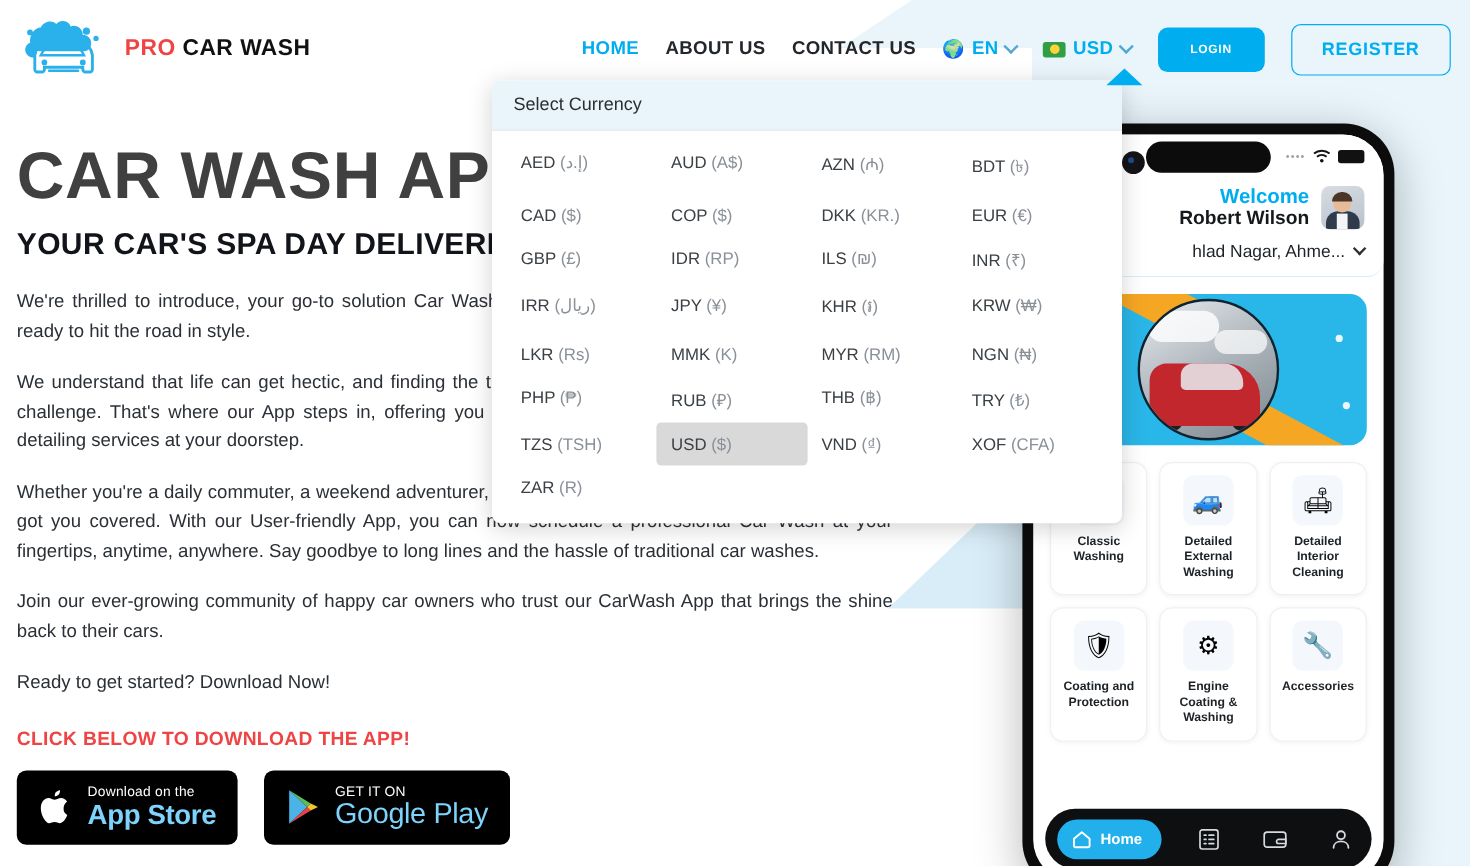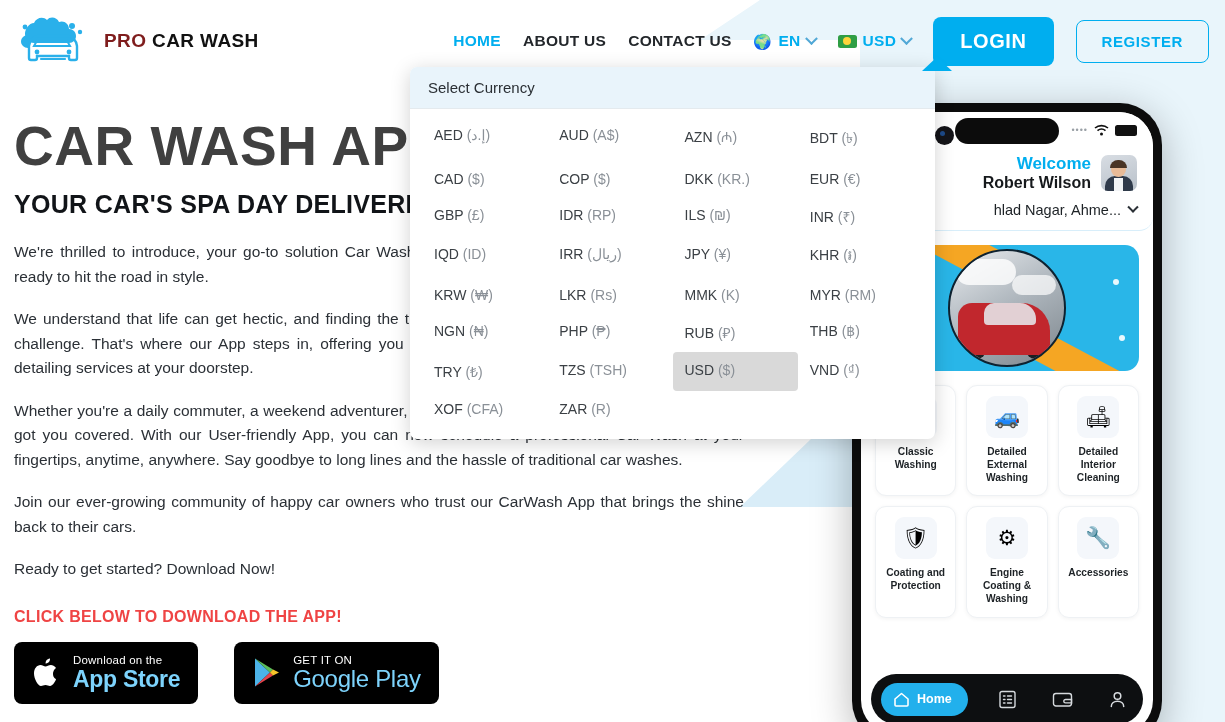--- a/index.html
+++ b/index.html
@@ -21,21 +21,21 @@
   }
 
   
   .header {
     position: absolute; top: 0; left: 0; width: 1225px; height: 82px;
     z-index: 40; display: flex; align-items: center;
   }
   .logo-wrap { display: flex; align-items: center; gap: 12px; margin-left: 14px; }
   .logo-mark { width: 78px; height: 52px; flex: none; }
   .logo-text { font-size: 19px; font-weight: bold; letter-spacing: .4px; white-space: nowrap; }
-  .logo-pro { color: #7f1d1d; }
+  .logo-pro { color: #ef4444; }
   .logo-cw { color: #111111; }
 
   .nav { margin-left: auto; display: flex; align-items: center; gap: 22px; padding-right: 16px; }
   .nav-link {
     font-size: 15.5px; font-weight: bold; letter-spacing: .3px;
     color: #23272b; text-decoration: none; cursor: pointer; white-space: nowrap;
   }
   .nav-link.active { color: #00aeef; }
 
   .nav-select { display: flex; align-items: center; gap: 6px; cursor: pointer; position: relative; }
@@ -43,21 +43,21 @@
   .flag-emoji { font-size: 15px; line-height: 1; }
   .money-icon {
     width: 19px; height: 13px; border-radius: 2.5px; background: #2f9e44;
     display: inline-flex; align-items: center; justify-content: center; flex: none;
   }
   .money-icon i { display: block; width: 8px; height: 8px; border-radius: 50%; background: #ffd43b; }
   .caret { width: 9px; height: 9px; border-right: 2px solid #51a8d6; border-bottom: 2px solid #51a8d6;
            transform: rotate(45deg) translate(-2px,-2px); }
 
   .btn-login {
-    background: #00aeef; color: #ffffff; font-size: 20px; font-weight: bold; letter-spacing: .6px;
+    background: #00aeef; color: #ffffff; font-size: 10px; font-weight: bold; letter-spacing: .6px;
     border: none; border-radius: 8px; padding: 13px 27px; cursor: pointer;
   }
   .btn-register {
     background: transparent; color: #00aeef; font-size: 15px; font-weight: bold; letter-spacing: .6px;
     border: 1.6px solid #00aeef; border-radius: 8px; padding: 12px 25px; cursor: pointer;
   }
 
   
   .cur-caret {
     position: absolute; left: 922px; top: 57px; width: 0; height: 0; z-index: 51;
@@ -95,21 +95,21 @@
     margin-bottom: 20px;
   }
   .para {
     font-size: 15.5px; color: #2b3036; line-height: 1.58; text-align: justify; margin-bottom: 18px;
   }
   .para.last { text-align: left; }
   .h3 {
     font-size: 16px; font-weight: bold; color: #ef4444; letter-spacing: .3px;
     margin-top: 26px; margin-bottom: 16px;
   }
-  .stores { display: flex; gap: 36px; }
+  .stores { display: flex; gap: 22px; }
   .store-badge {
     background: #000000; border-radius: 8px; height: 62px; display: flex; align-items: center;
     gap: 11px; padding: 0 18px; cursor: pointer;
   }
   .store-badge .txt { display: flex; flex-direction: column; line-height: 1.05; }
   .store-badge .small { color: #ffffff; font-size: 11.5px; letter-spacing: .2px; }
   .store-badge .big { color: #7dd3fc; font-size: 23px; font-weight: bold; letter-spacing: -.3px; }
   .store-badge .big.gp { font-weight: normal; font-size: 24px; }
 
   
@@ -291,21 +291,20 @@
         <div class="cur-item"><span>AZN </span><span class="sym">(₼)</span></div>
         <div class="cur-item"><span>BDT </span><span class="sym">(৳)</span></div>
         <div class="cur-item"><span>CAD </span><span class="sym">($)</span></div>
         <div class="cur-item"><span>COP </span><span class="sym">($)</span></div>
         <div class="cur-item"><span>DKK </span><span class="sym">(KR.)</span></div>
         <div class="cur-item"><span>EUR </span><span class="sym">(€)</span></div>
         <div class="cur-item"><span>GBP </span><span class="sym">(£)</span></div>
         <div class="cur-item"><span>IDR </span><span class="sym">(RP)</span></div>
         <div class="cur-item"><span>ILS </span><span class="sym">(₪)</span></div>
         <div class="cur-item"><span>INR </span><span class="sym">(₹)</span></div>
-        <div class="cur-item"><span>IQD </span><span class="sym">(ID)</span></div>
         <div class="cur-item"><span>IRR </span><span class="sym">(ریال)</span></div>
         <div class="cur-item"><span>JPY </span><span class="sym">(¥)</span></div>
         <div class="cur-item"><span>KHR </span><span class="sym">(៛)</span></div>
         <div class="cur-item"><span>KRW </span><span class="sym">(₩)</span></div>
         <div class="cur-item"><span>LKR </span><span class="sym">(Rs)</span></div>
         <div class="cur-item"><span>MMK </span><span class="sym">(K)</span></div>
         <div class="cur-item"><span>MYR </span><span class="sym">(RM)</span></div>
         <div class="cur-item"><span>NGN </span><span class="sym">(₦)</span></div>
         <div class="cur-item"><span>PHP </span><span class="sym">(₱)</span></div>
         <div class="cur-item"><span>RUB </span><span class="sym">(₽)</span></div>

